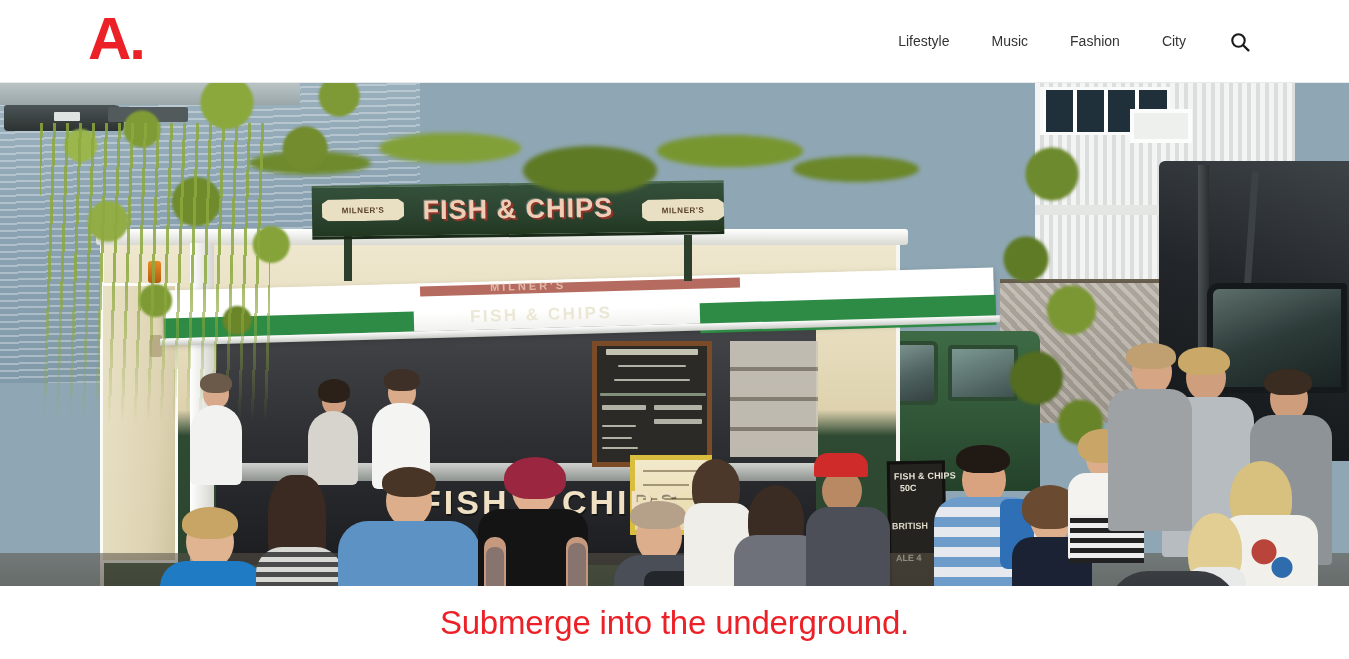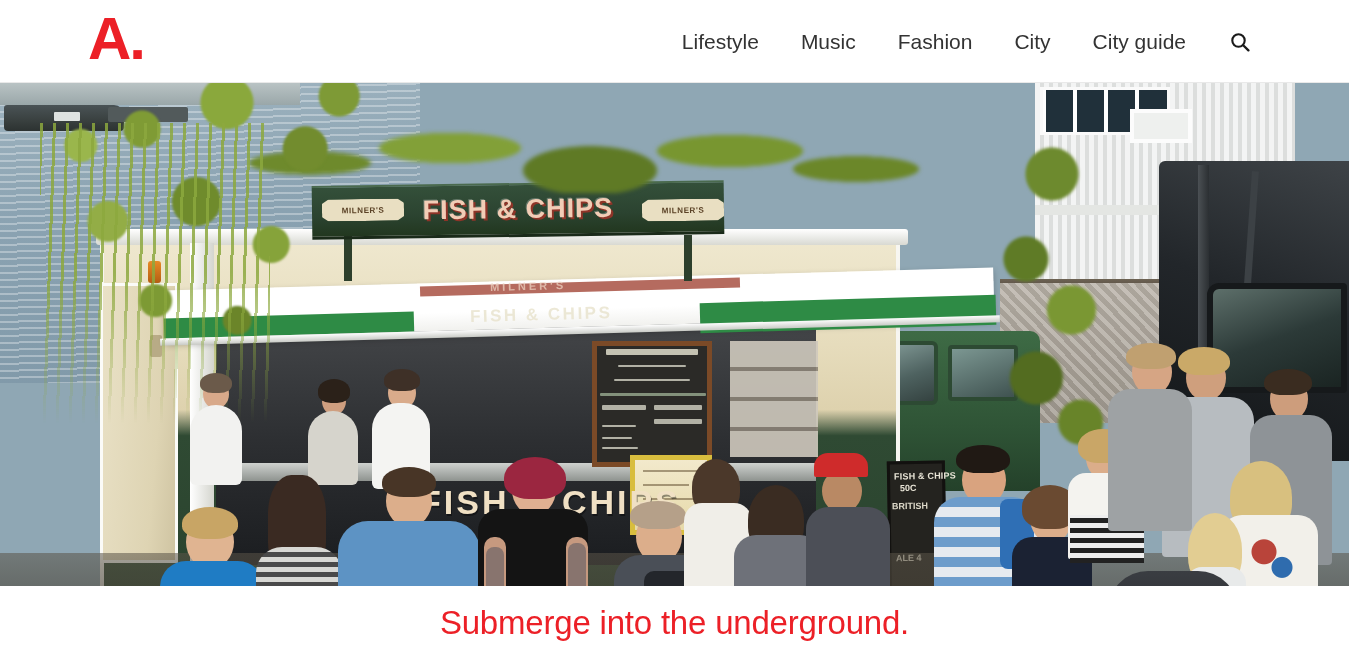--- a/index.html
+++ b/index.html
@@ -25,21 +25,21 @@
     letter-spacing: -2px; line-height: 62px;
     font-family: "Liberation Sans", sans-serif;
     user-select: none;
   }
   .main-nav {
     position: absolute; right: 96px; top: 0;
     height: 83px;
     display: flex; align-items: center; gap: 0;
   }
   .nav-item {
-    color: #333333; font-size: 21px;
+    color: #333333; font-size: 14px;
     text-decoration: none; white-space: nowrap;
     padding: 0 21px; line-height: 83px;
     cursor: pointer;
   }
   .search-btn {
     margin-left: 20px; width: 26px; height: 26px;
     display: flex; align-items: center; justify-content: center;
     cursor: pointer; background: none; border: none;
   }
   .search-btn svg { display: block; }
@@ -333,21 +333,21 @@
     position: absolute; left: 894px; top: 388px;
     color: #e8e4d6; font-size: 9px; font-weight: bold; letter-spacing: .2px;
     white-space: nowrap; transform: rotate(-1deg);
   }
   .aframe-t2 {
     position: absolute; left: 900px; top: 400px;
     color: #e8e4d6; font-size: 9px; font-weight: bold;
     white-space: nowrap; transform: rotate(-1deg);
   }
   .aframe-t3 {
-    position: absolute; left: 892px; top: 418px;
+    position: absolute; left: 892px; top: 438px;
     color: #dcd8c8; font-size: 9px; font-weight: bold;
     white-space: nowrap; transform: rotate(-1deg);
   }
   .aframe-t4 {
     position: absolute; left: 896px; top: 470px;
     color: #dcd8c8; font-size: 9px; font-weight: bold;
     white-space: nowrap; transform: rotate(-1deg);
   }
 
   
@@ -404,21 +404,20 @@
 <body>
 
 <header class="site-header">
   <a class="logo">A.</a>
 
   <nav class="main-nav">
     <a class="nav-item">Lifestyle</a>
     <a class="nav-item">Music</a>
     <a class="nav-item">Fashion</a>
     <a class="nav-item">City</a>
-    <a class="nav-item">City guide</a>
 
     <button class="search-btn">
       <span>
         <svg width="20" height="20" viewBox="0 0 20 20" fill="none">
           <circle cx="8.5" cy="8.5" r="6.2" stroke="#1a1a1a" stroke-width="2.1"></circle>
           <line x1="13.2" y1="13.2" x2="18.4" y2="18.4" stroke="#1a1a1a" stroke-width="2.3" stroke-linecap="round"></line>
         </svg>
       </span>
     </button>
   </nav>

